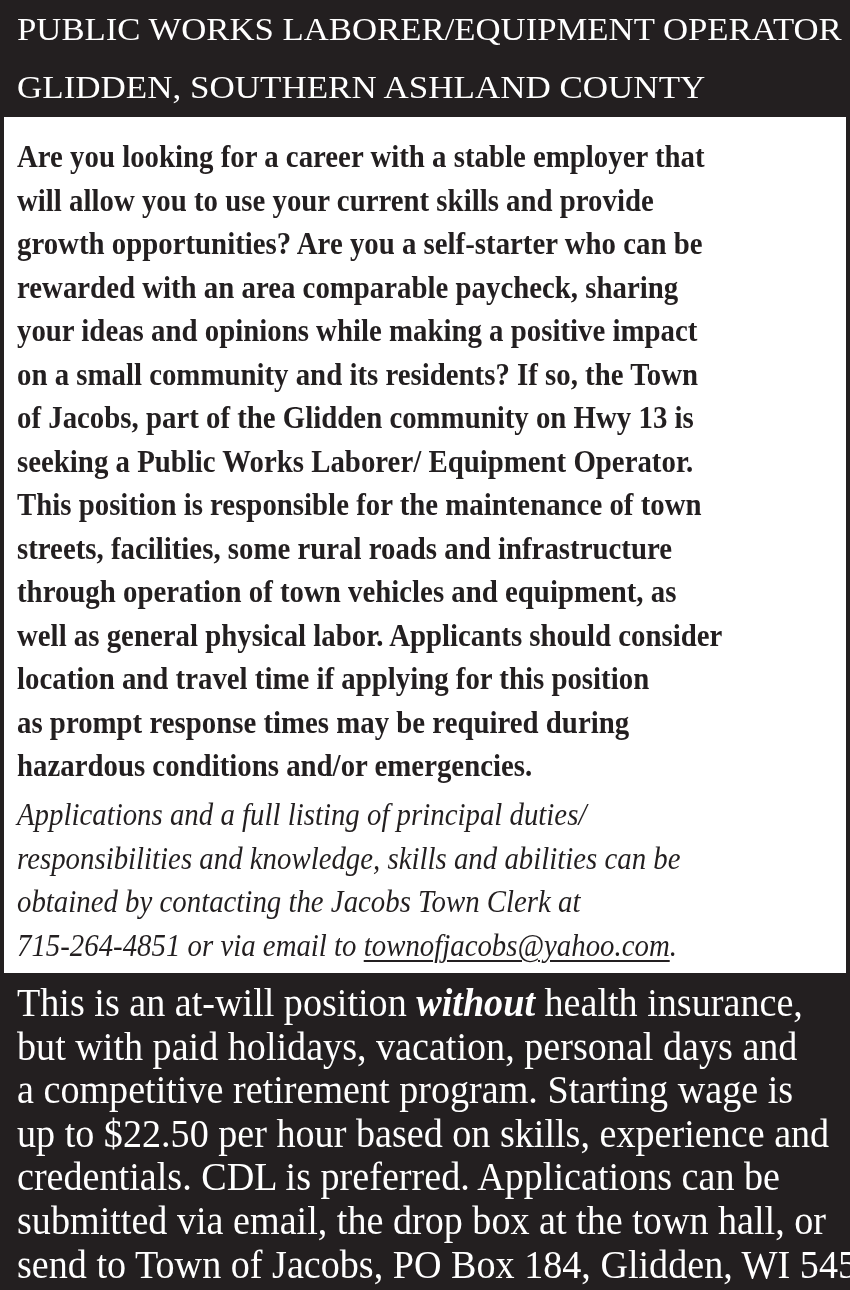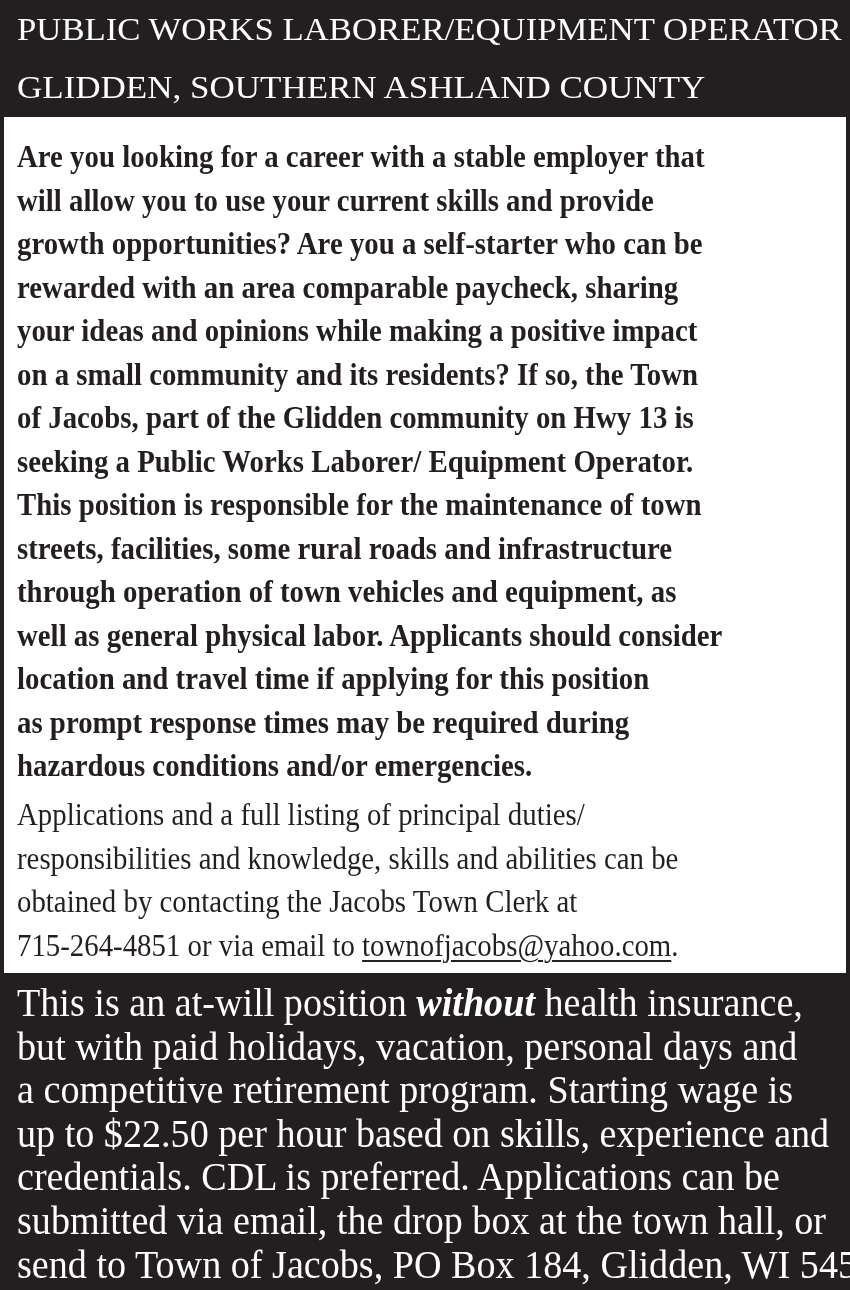--- a/index.html
+++ b/index.html
@@ -53,21 +53,21 @@
     color: #231f20;
     font-size: 31px;
     line-height: 43.5px;
     white-space: nowrap;
   }
   .body-text .line {
     display: block;
     transform-origin: left center;
   }
   .p1 { top: 18px; font-weight: bold; }
-  .p2 { top: 676px; }
+  .p2 { top: 676px; font-style: italic; }
 
   .email-link {
     color: #231f20;
     text-decoration: underline;
     text-decoration-thickness: 2px;
     text-underline-offset: 4px;
   }
 
   .footer-text {
     position: absolute;

